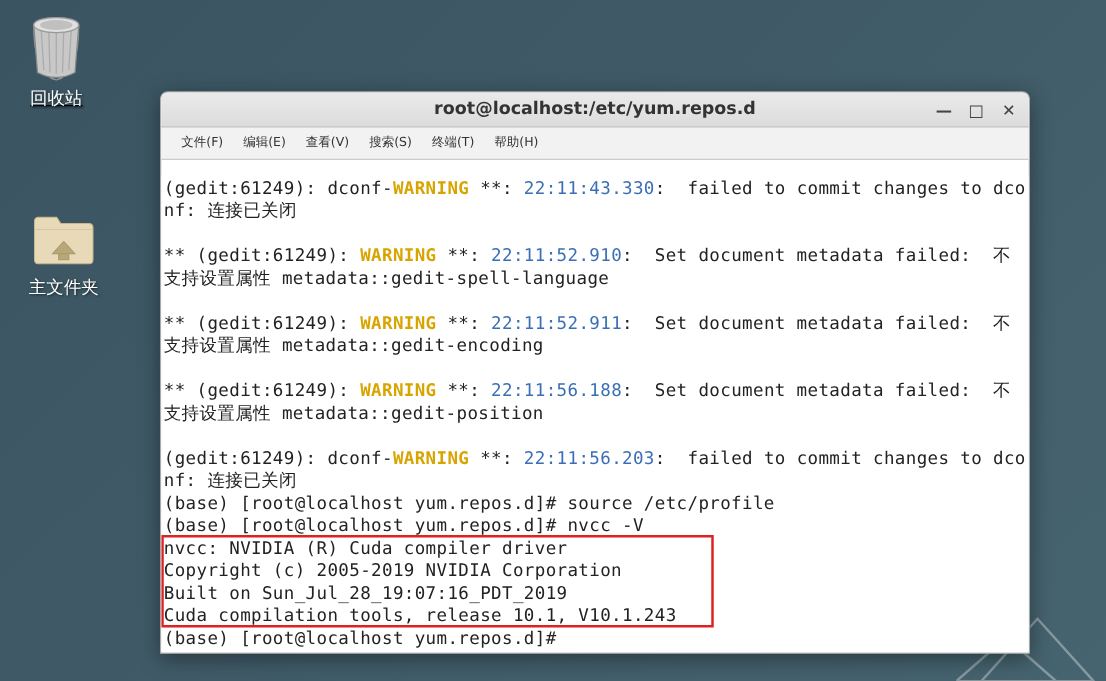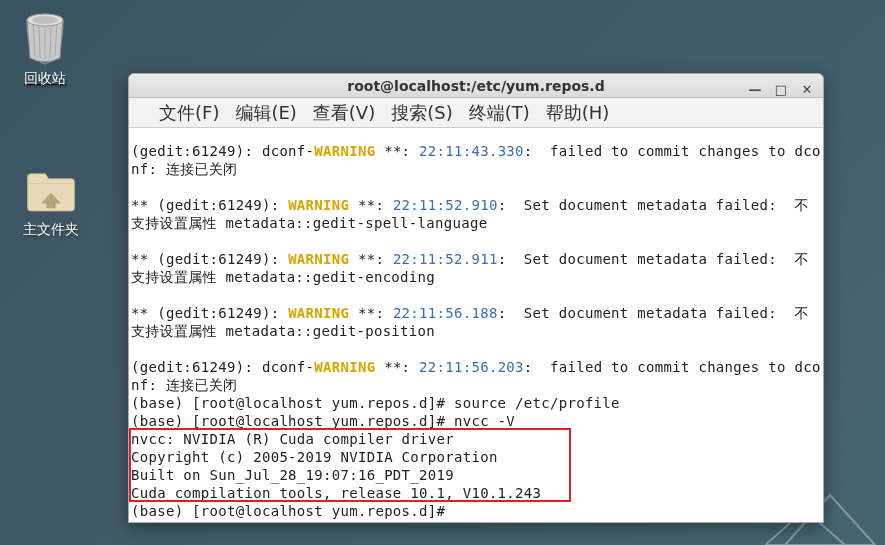--- a/index.html
+++ b/index.html
@@ -76,22 +76,22 @@
     font-weight: bold;
     color: #444;
     cursor: pointer;
   }
   .menubar {
     height: 30px;
     background: #f2f2f2;
     border-bottom: 1px solid #ccc;
     display: flex;
     align-items: center;
-    padding: 0 22px;
-    font-size: 18px;
+    padding: 0 8px;
+    font-size: 10px;
     color: #333;
   }
   .menu-item {
     padding: 4px 8px;
     cursor: pointer;
   }
   .terminal-body {
     flex: 1;
     background: #fff;
     font-family: "DejaVu Sans Mono", "Courier New", monospace;

